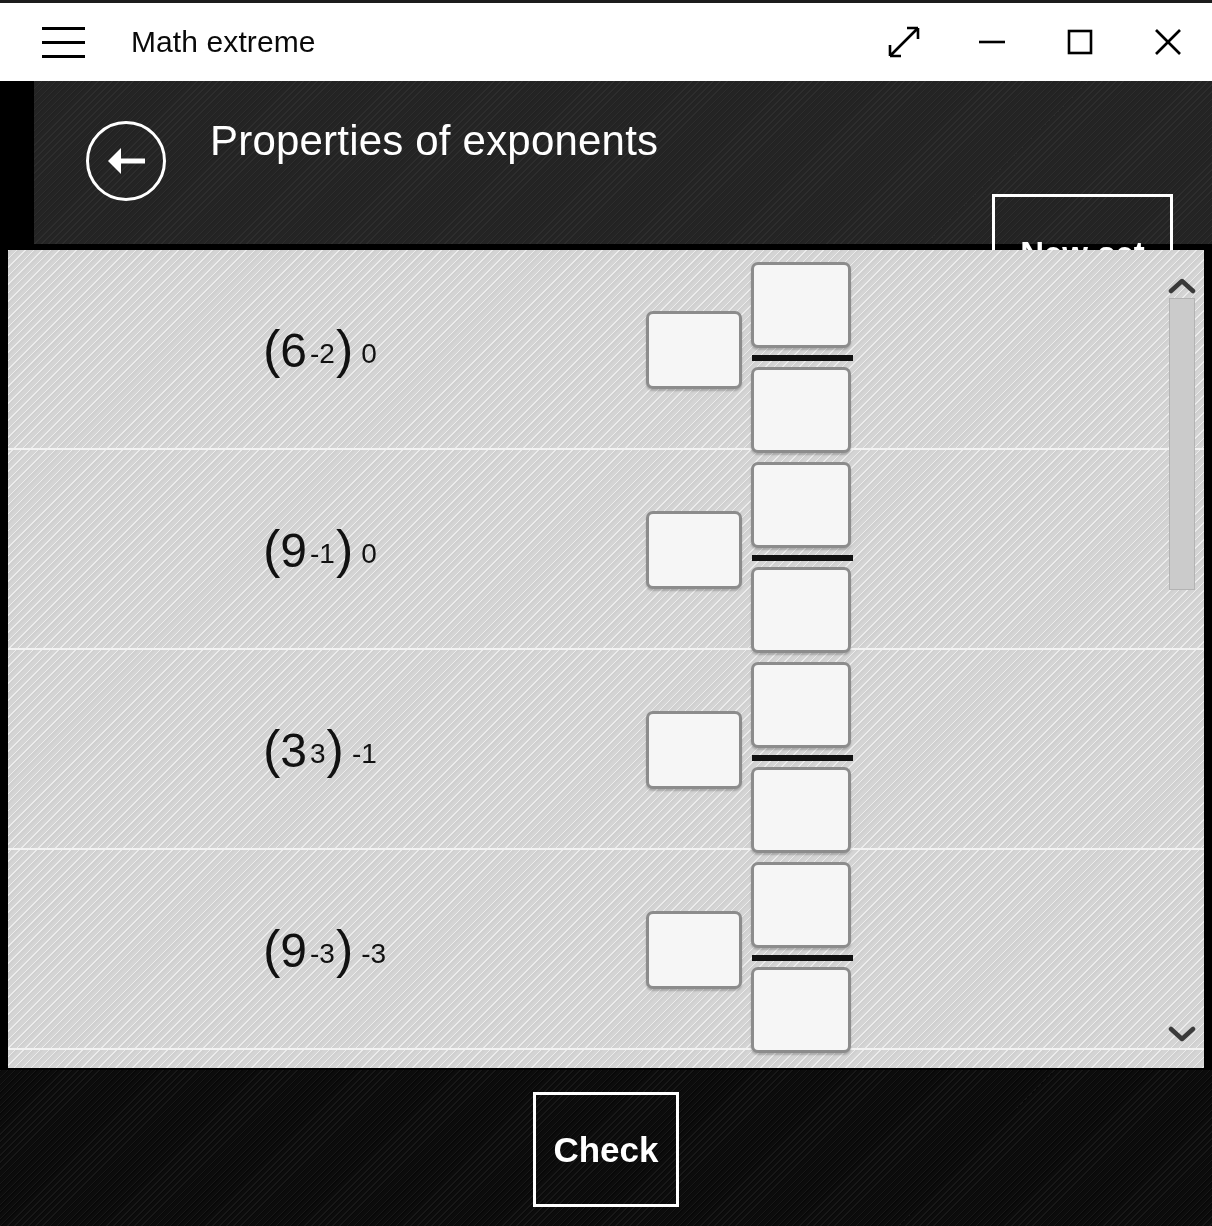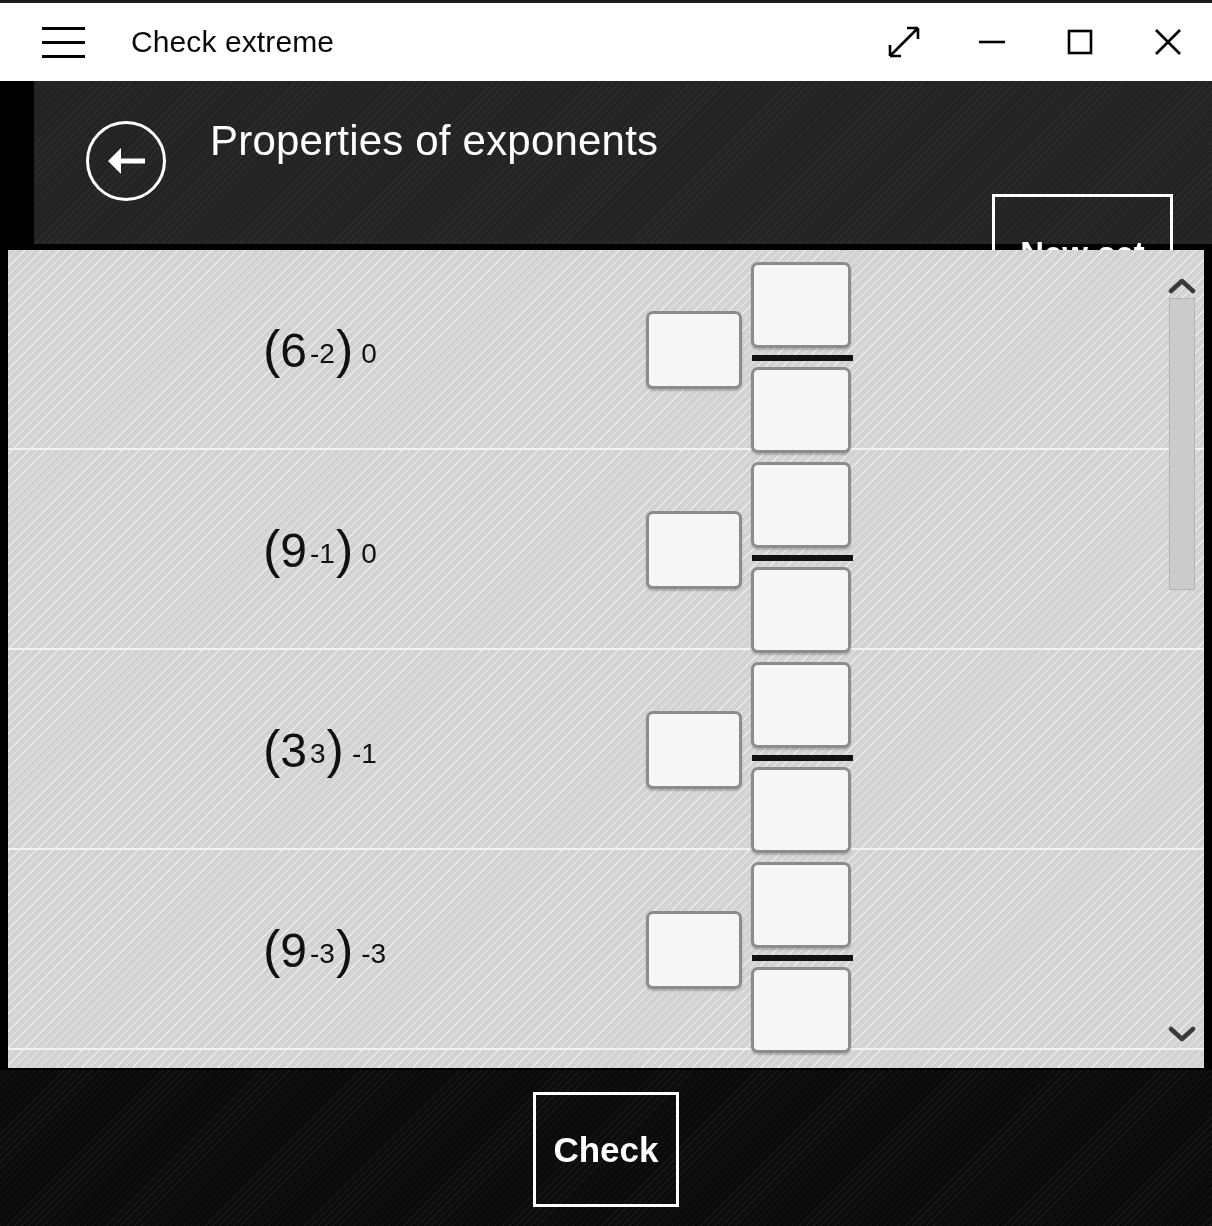--- a/index.html
+++ b/index.html
@@ -313,21 +313,21 @@
 <body>
 
 <div id="app">
 
   <div id="titlebar">
     <div id="hamburger">
       <i></i>
       <i></i>
       <i></i>
     </div>
-    <div id="window-title">Check extreme</div>
+    <div id="window-title">Math extreme</div>
 
     <div id="window-controls">
       <div class="wc">
         <svg width="38" height="38" viewBox="0 0 38 38">
           <path d="M33 5 L33 16 M33 5 L22 5 M33 5 L5 33 M5 33 L5 22 M5 33 L16 33" stroke="#000" stroke-width="2.6" fill="none" stroke-linecap="butt"></path>
         </svg>
       </div>
       <div class="wc">
         <svg width="36" height="36" viewBox="0 0 36 36">
           <line x1="5" y1="18" x2="31" y2="18" stroke="#000" stroke-width="2.6"></line>

